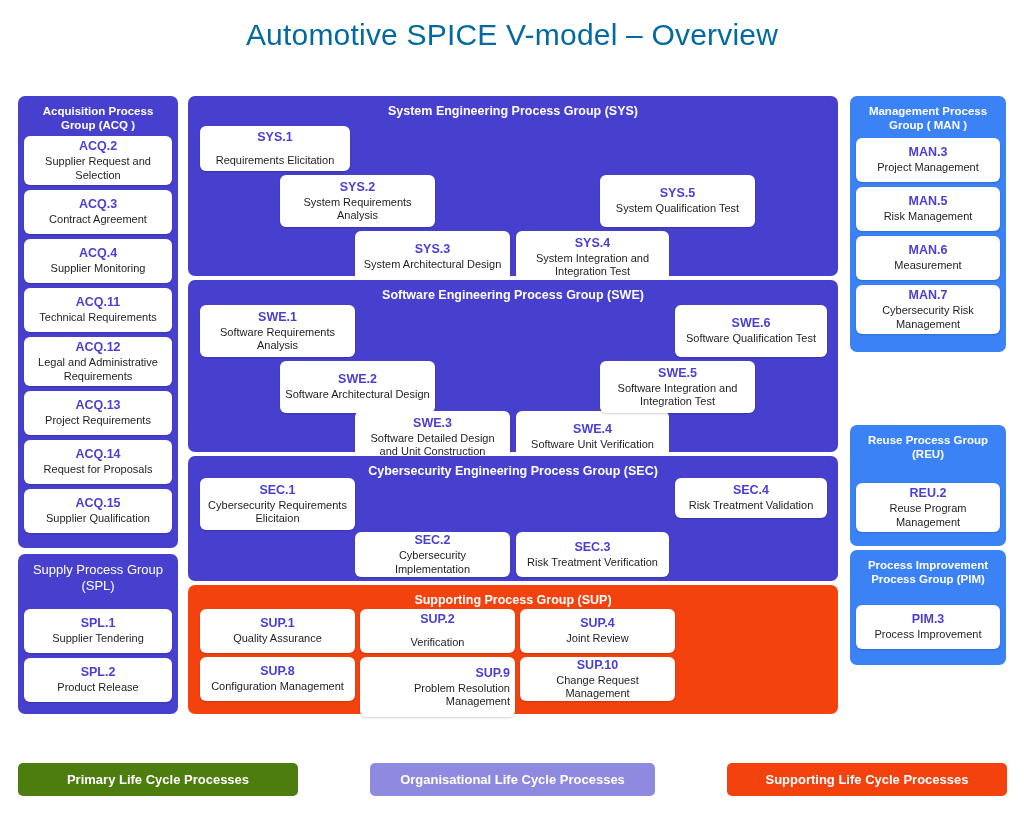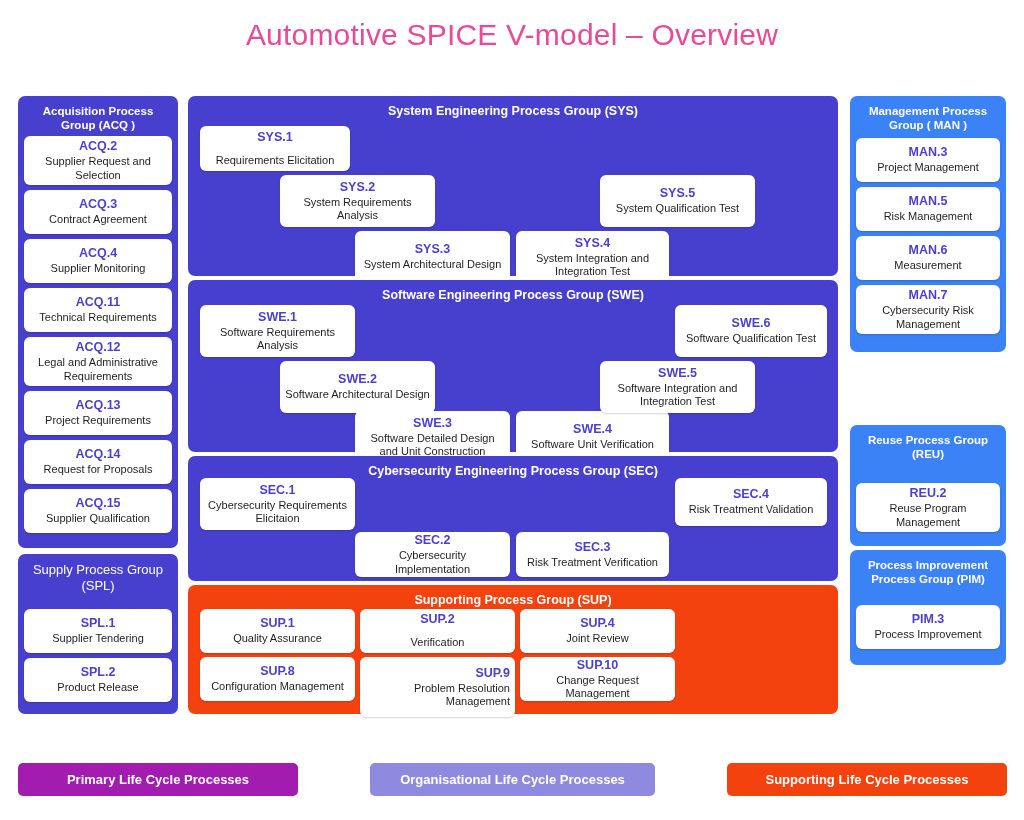--- a/index.html
+++ b/index.html
@@ -9,21 +9,21 @@
     background:#ffffff;
     font-family:"Liberation Sans", sans-serif;
     color:#1b1b1b;
     overflow:hidden;
     position:relative;
   }
   #page-title{
     position:absolute; left:0; top:18px; width:1024px;
     text-align:center;
     font-size:30px; font-weight:400; letter-spacing:.2px;
-    color:#ec4899;
+    color:#0369a1;
   }
 
   
   .group{ position:absolute; border-radius:7px; box-sizing:border-box; }
   .group.primary{ background:#4740ce; }
   .group.org{ background:#3b82f6; }
   .group.support{ background:#f4420f; }
 
   .group-title{
     text-align:center; color:#ffffff;
@@ -57,21 +57,21 @@
   
   .vbox{ position:absolute; }
 
   
   #legend{ position:absolute; left:0; top:763px; width:1024px; height:34px; }
   .legend-item{
     position:absolute; height:33px; border-radius:5px;
     display:flex; align-items:center; justify-content:center;
     color:#ffffff; font-weight:bold; font-size:13px;
   }
-  .legend-item.primary{ background:#a21caf; }
+  .legend-item.primary{ background:#4d7c0f; }
   .legend-item.org{ background:#8e8ae0; }
   .legend-item.support{ background:#f4420f; }
 </style>
 </head>
 <body>
 
 <div id="page-title">Automotive SPICE V-model – Overview</div>
 
 <div class="group primary" style="left:18px; top:96px; width:160px; height:452px;">
   <div class="group-title">Acquisition Process Group (ACQ )</div>
@@ -199,21 +199,21 @@
   <div class="pbox vbox" style="left:167px; top:76px; width:155px; height:45px;">
     <div class="code">SEC.2</div>
     <div class="name">Cybersecurity Implementation</div>
   </div>
 
   <div class="pbox vbox" style="left:328px; top:76px; width:153px; height:45px;">
     <div class="code">SEC.3</div>
     <div class="name">Risk Treatment Verification</div>
   </div>
 
-  <div class="pbox vbox" style="left:487px; top:22px; width:152px; height:48px;">
+  <div class="pbox vbox" style="left:487px; top:22px; width:152px; height:40px;">
     <div class="code">SEC.4</div>
     <div class="name">Risk Treatment Validation</div>
   </div>
 </div>
 
 <div class="group support" style="left:188px; top:585px; width:650px; height:129px;">
   <div class="group-title big">Supporting Process Group (SUP)</div>
 
   <div class="pbox vbox" style="left:12px; top:24px; width:155px; height:44px;">
     <div class="code">SUP.1</div>

